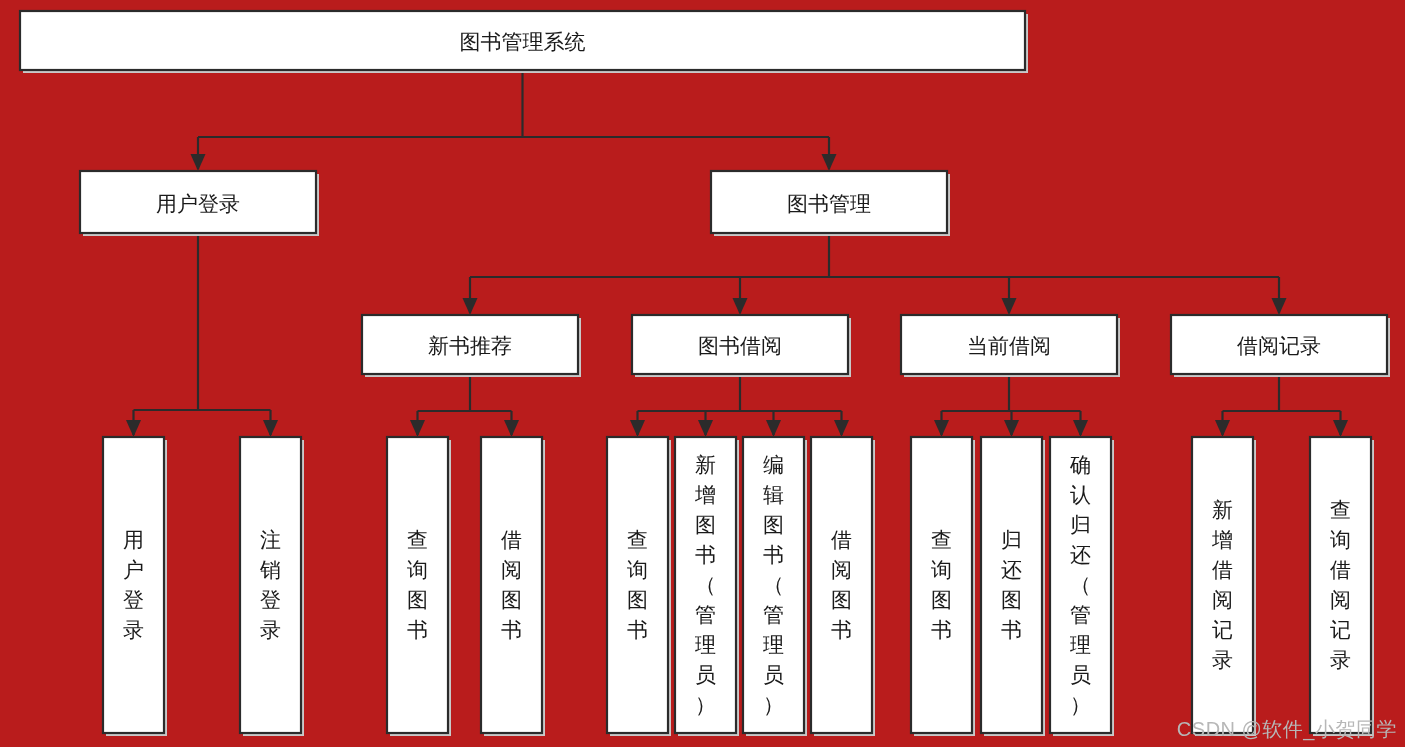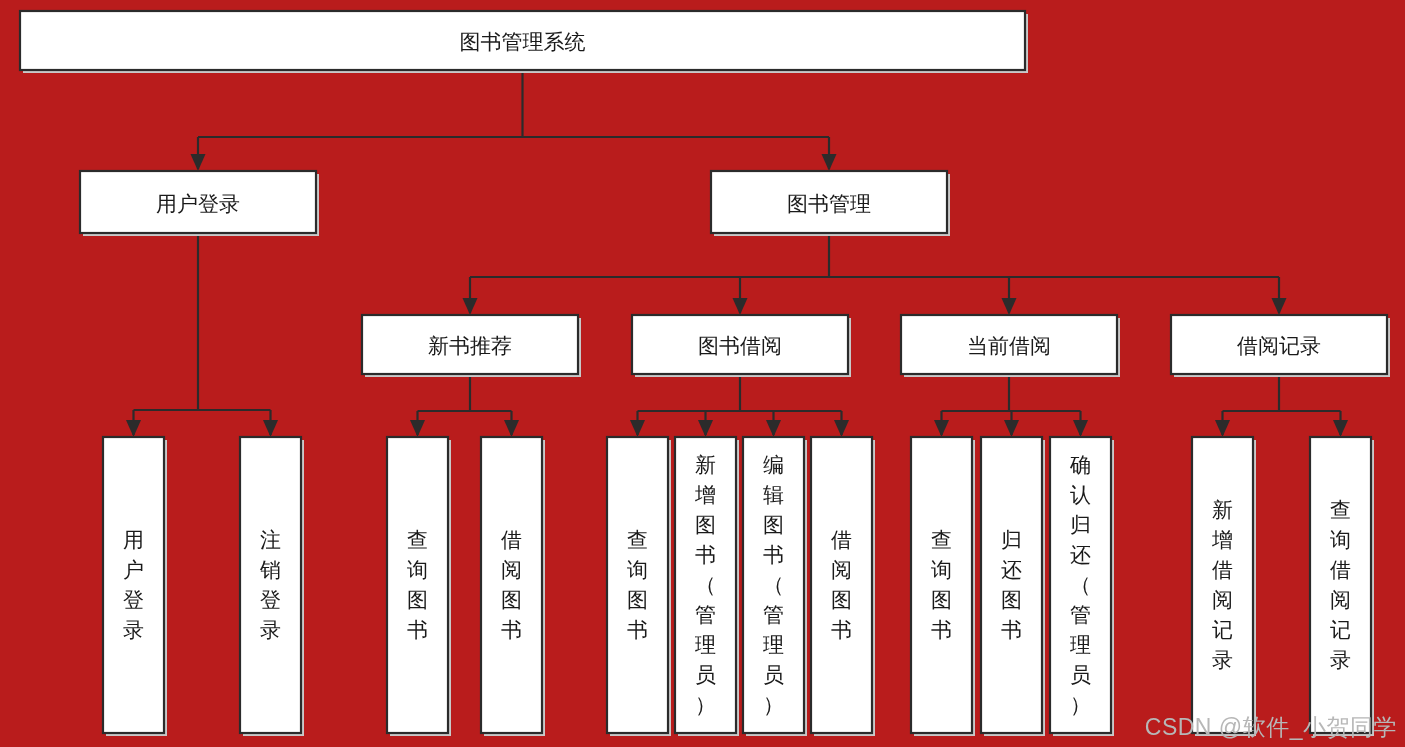--- a/index.html
+++ b/index.html
@@ -55,21 +55,21 @@
     font-family: "Liberation Sans", "DejaVu Sans", sans-serif;
     font-size: 21px;
     fill: #1a1a1a;
     text-anchor: middle;
   }
   .watermark {
     position: absolute;
     right: 8px;
     bottom: 4px;
     font-family: "Liberation Sans", "DejaVu Sans", sans-serif;
-    font-size: 23px;
+    font-size: 20px;
     color: #b7b7b7;
     letter-spacing: 0.5px;
     white-space: nowrap;
     user-select: none;
   }
 </style>
 </head>
 <body>
 
 <div id="diagram-root">

